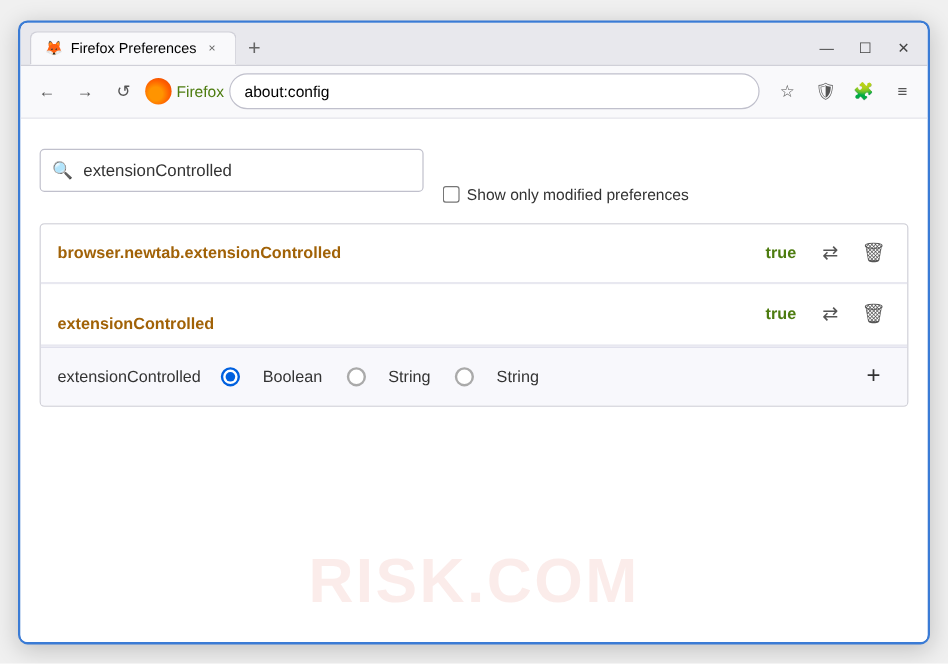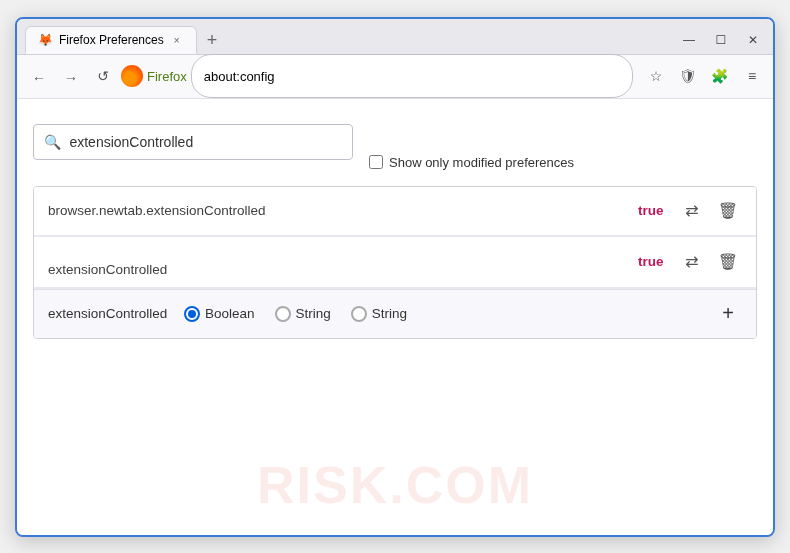--- a/index.html
+++ b/index.html
@@ -129,21 +129,21 @@
     }
 
     .address-bar {
       flex: 1;
       display: flex;
       align-items: center;
       background: white;
       border: 1px solid #c0c0cc;
       border-radius: 20px;
       padding: 4px 12px;
-      height: 44px;
+      height: 30px;
       gap: 8px;
       font-size: 13px;
     }
 
     .address-bar-label {
       color: #4d7c0f;
       font-size: 13px;
     }
 
     .nav-icons {
@@ -255,30 +255,30 @@
       border-bottom: 1px solid #e8e8f0;
       background: white;
       min-height: 44px;
     }
 
     .pref-row:last-child {
       border-bottom: none;
     }
 
     .pref-name {
-      font-weight: normal;
+      font-weight: bold;
       font-size: 13.5px;
-      color: #404040;
+      color: #a16207;
       flex: 1;
     }
 
     .pref-value {
       font-weight: bold;
       font-size: 13.5px;
-      color: #be185d;
+      color: #4d7c0f;
       margin-left: 12px;
       min-width: 40px;
     }
 
     .pref-actions {
       display: flex;
       gap: 8px;
       align-items: center;
       margin-left: auto;
     }
@@ -316,21 +316,21 @@
     .radio-group {
       display: flex;
       gap: 20px;
       align-items: center;
       flex: 1;
     }
 
     .radio-option {
       display: flex;
       align-items: center;
-      gap: 5px;
+      gap: 19px;
       font-size: 13.5px;
       color: #333;
       cursor: pointer;
     }
 
     
     .radio-circle {
       width: 16px;
       height: 16px;
       border-radius: 50%;

